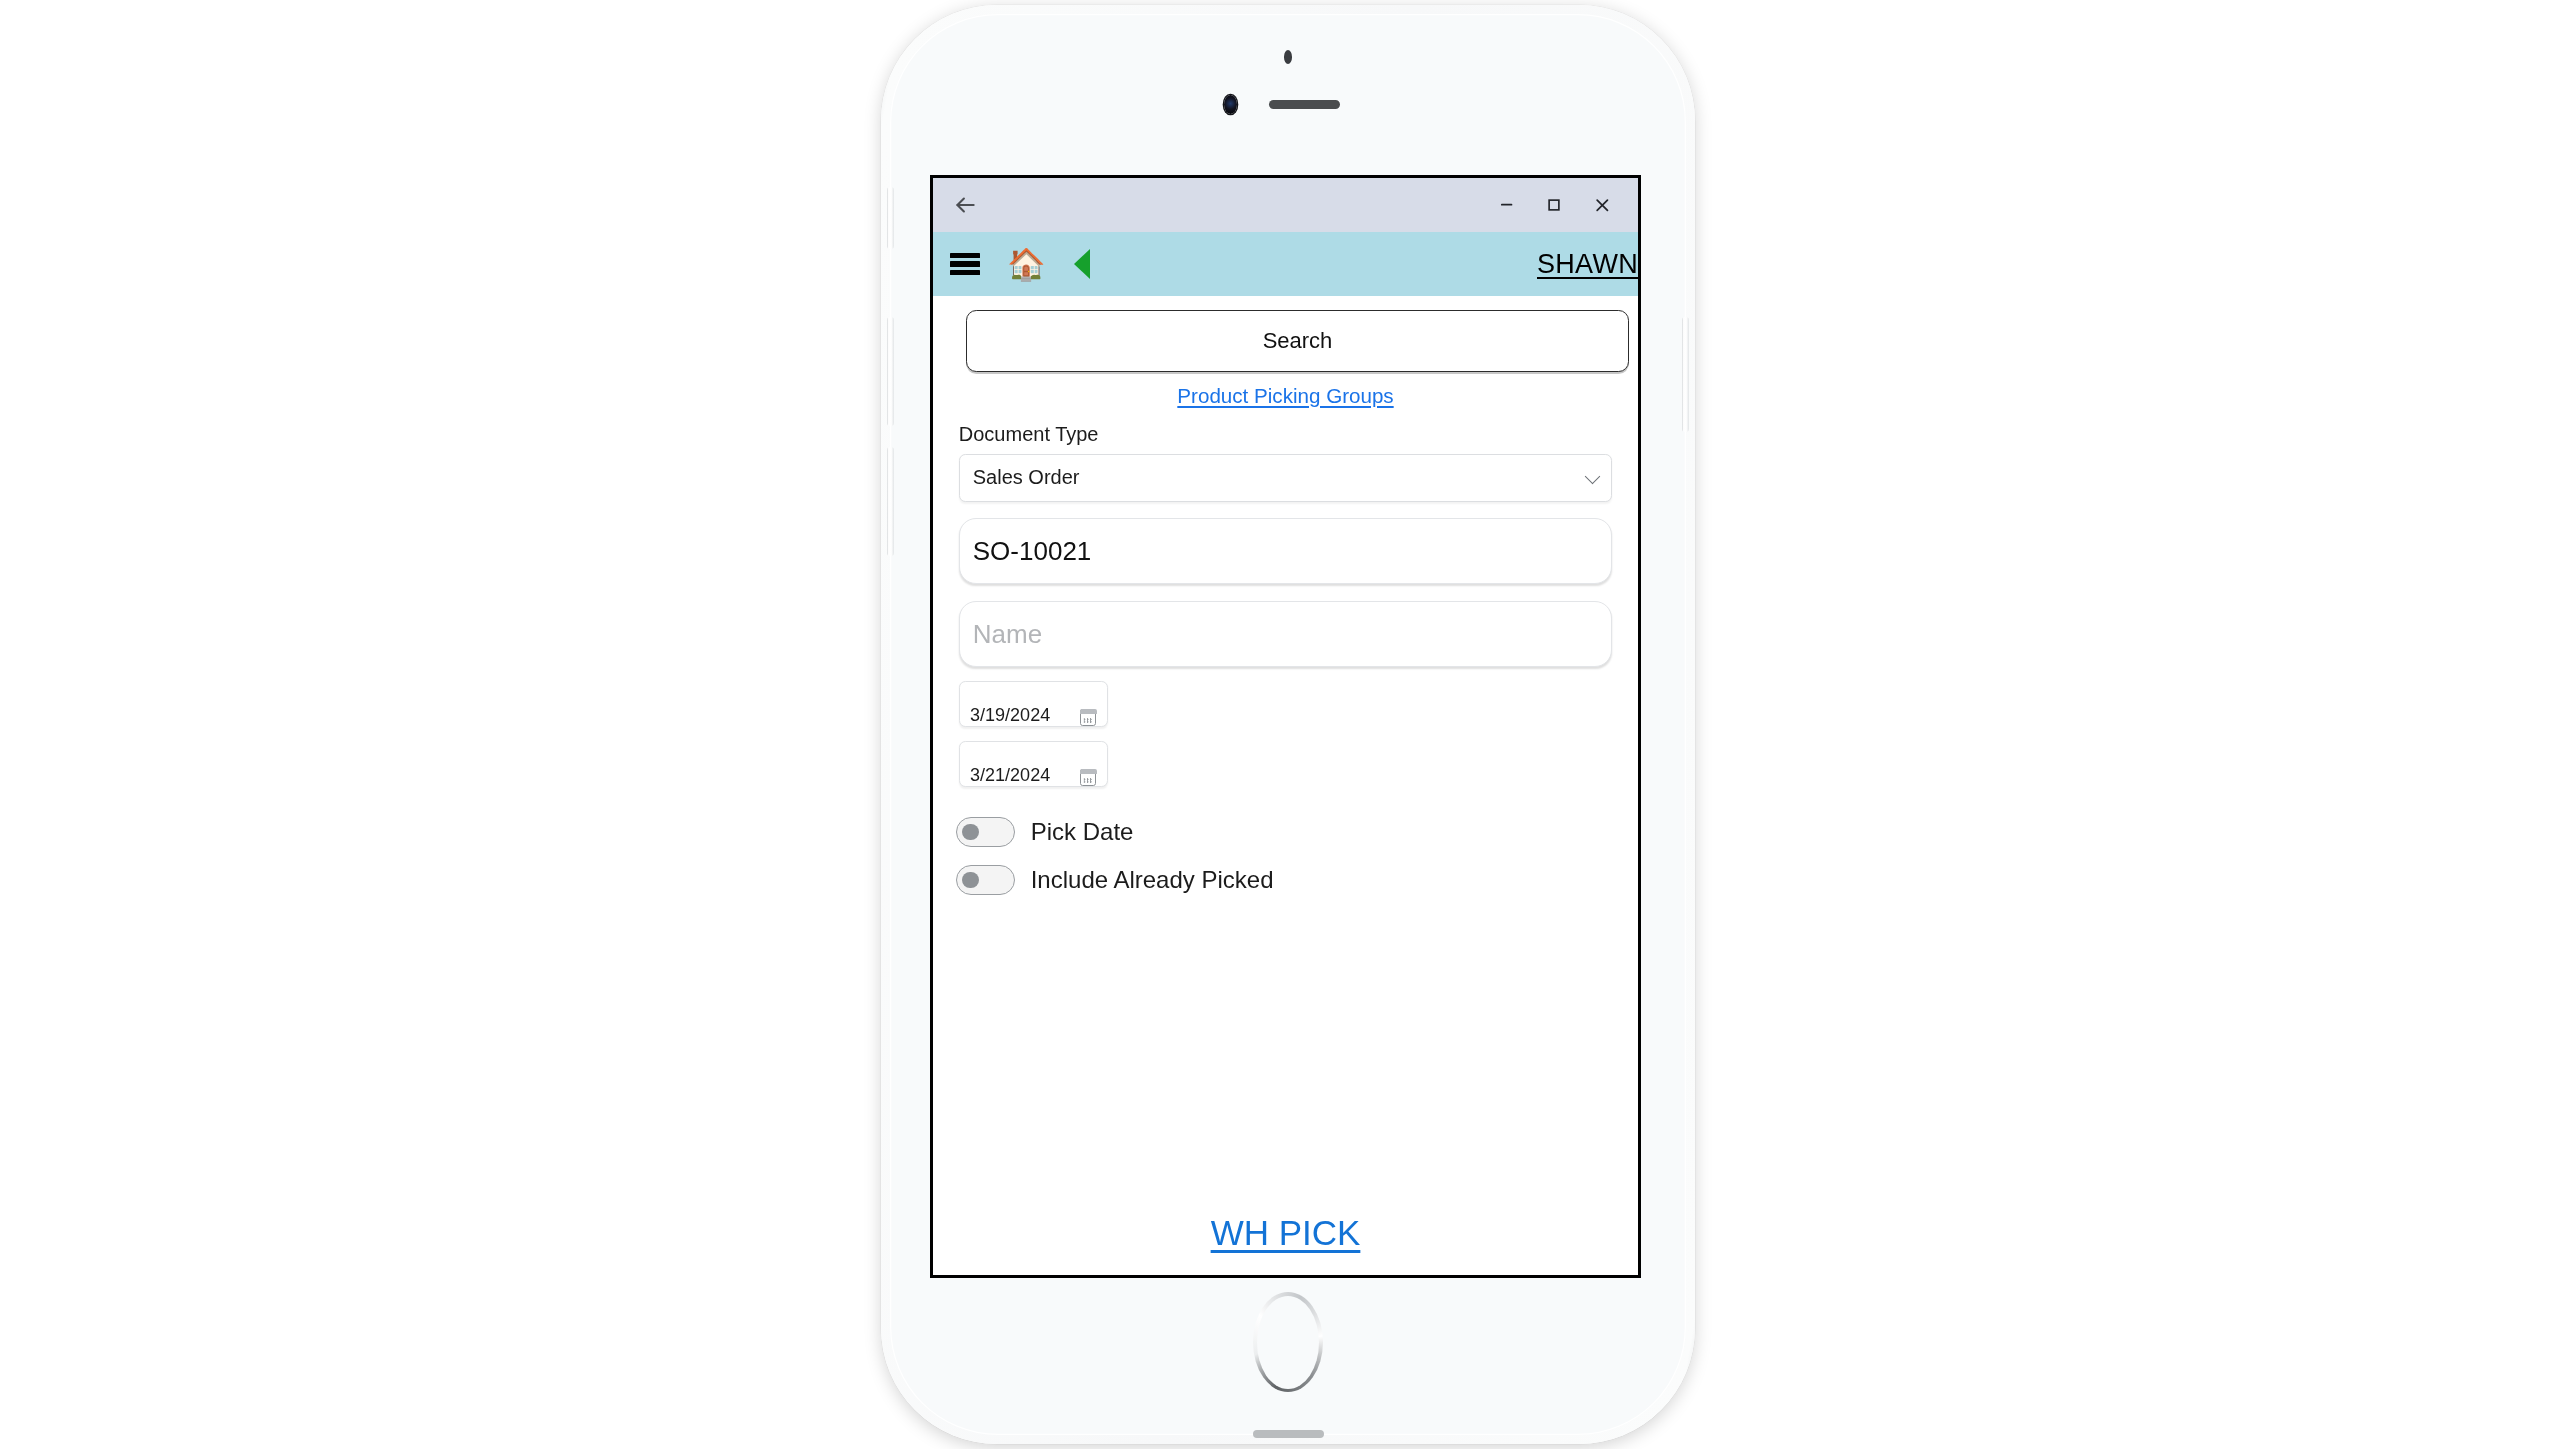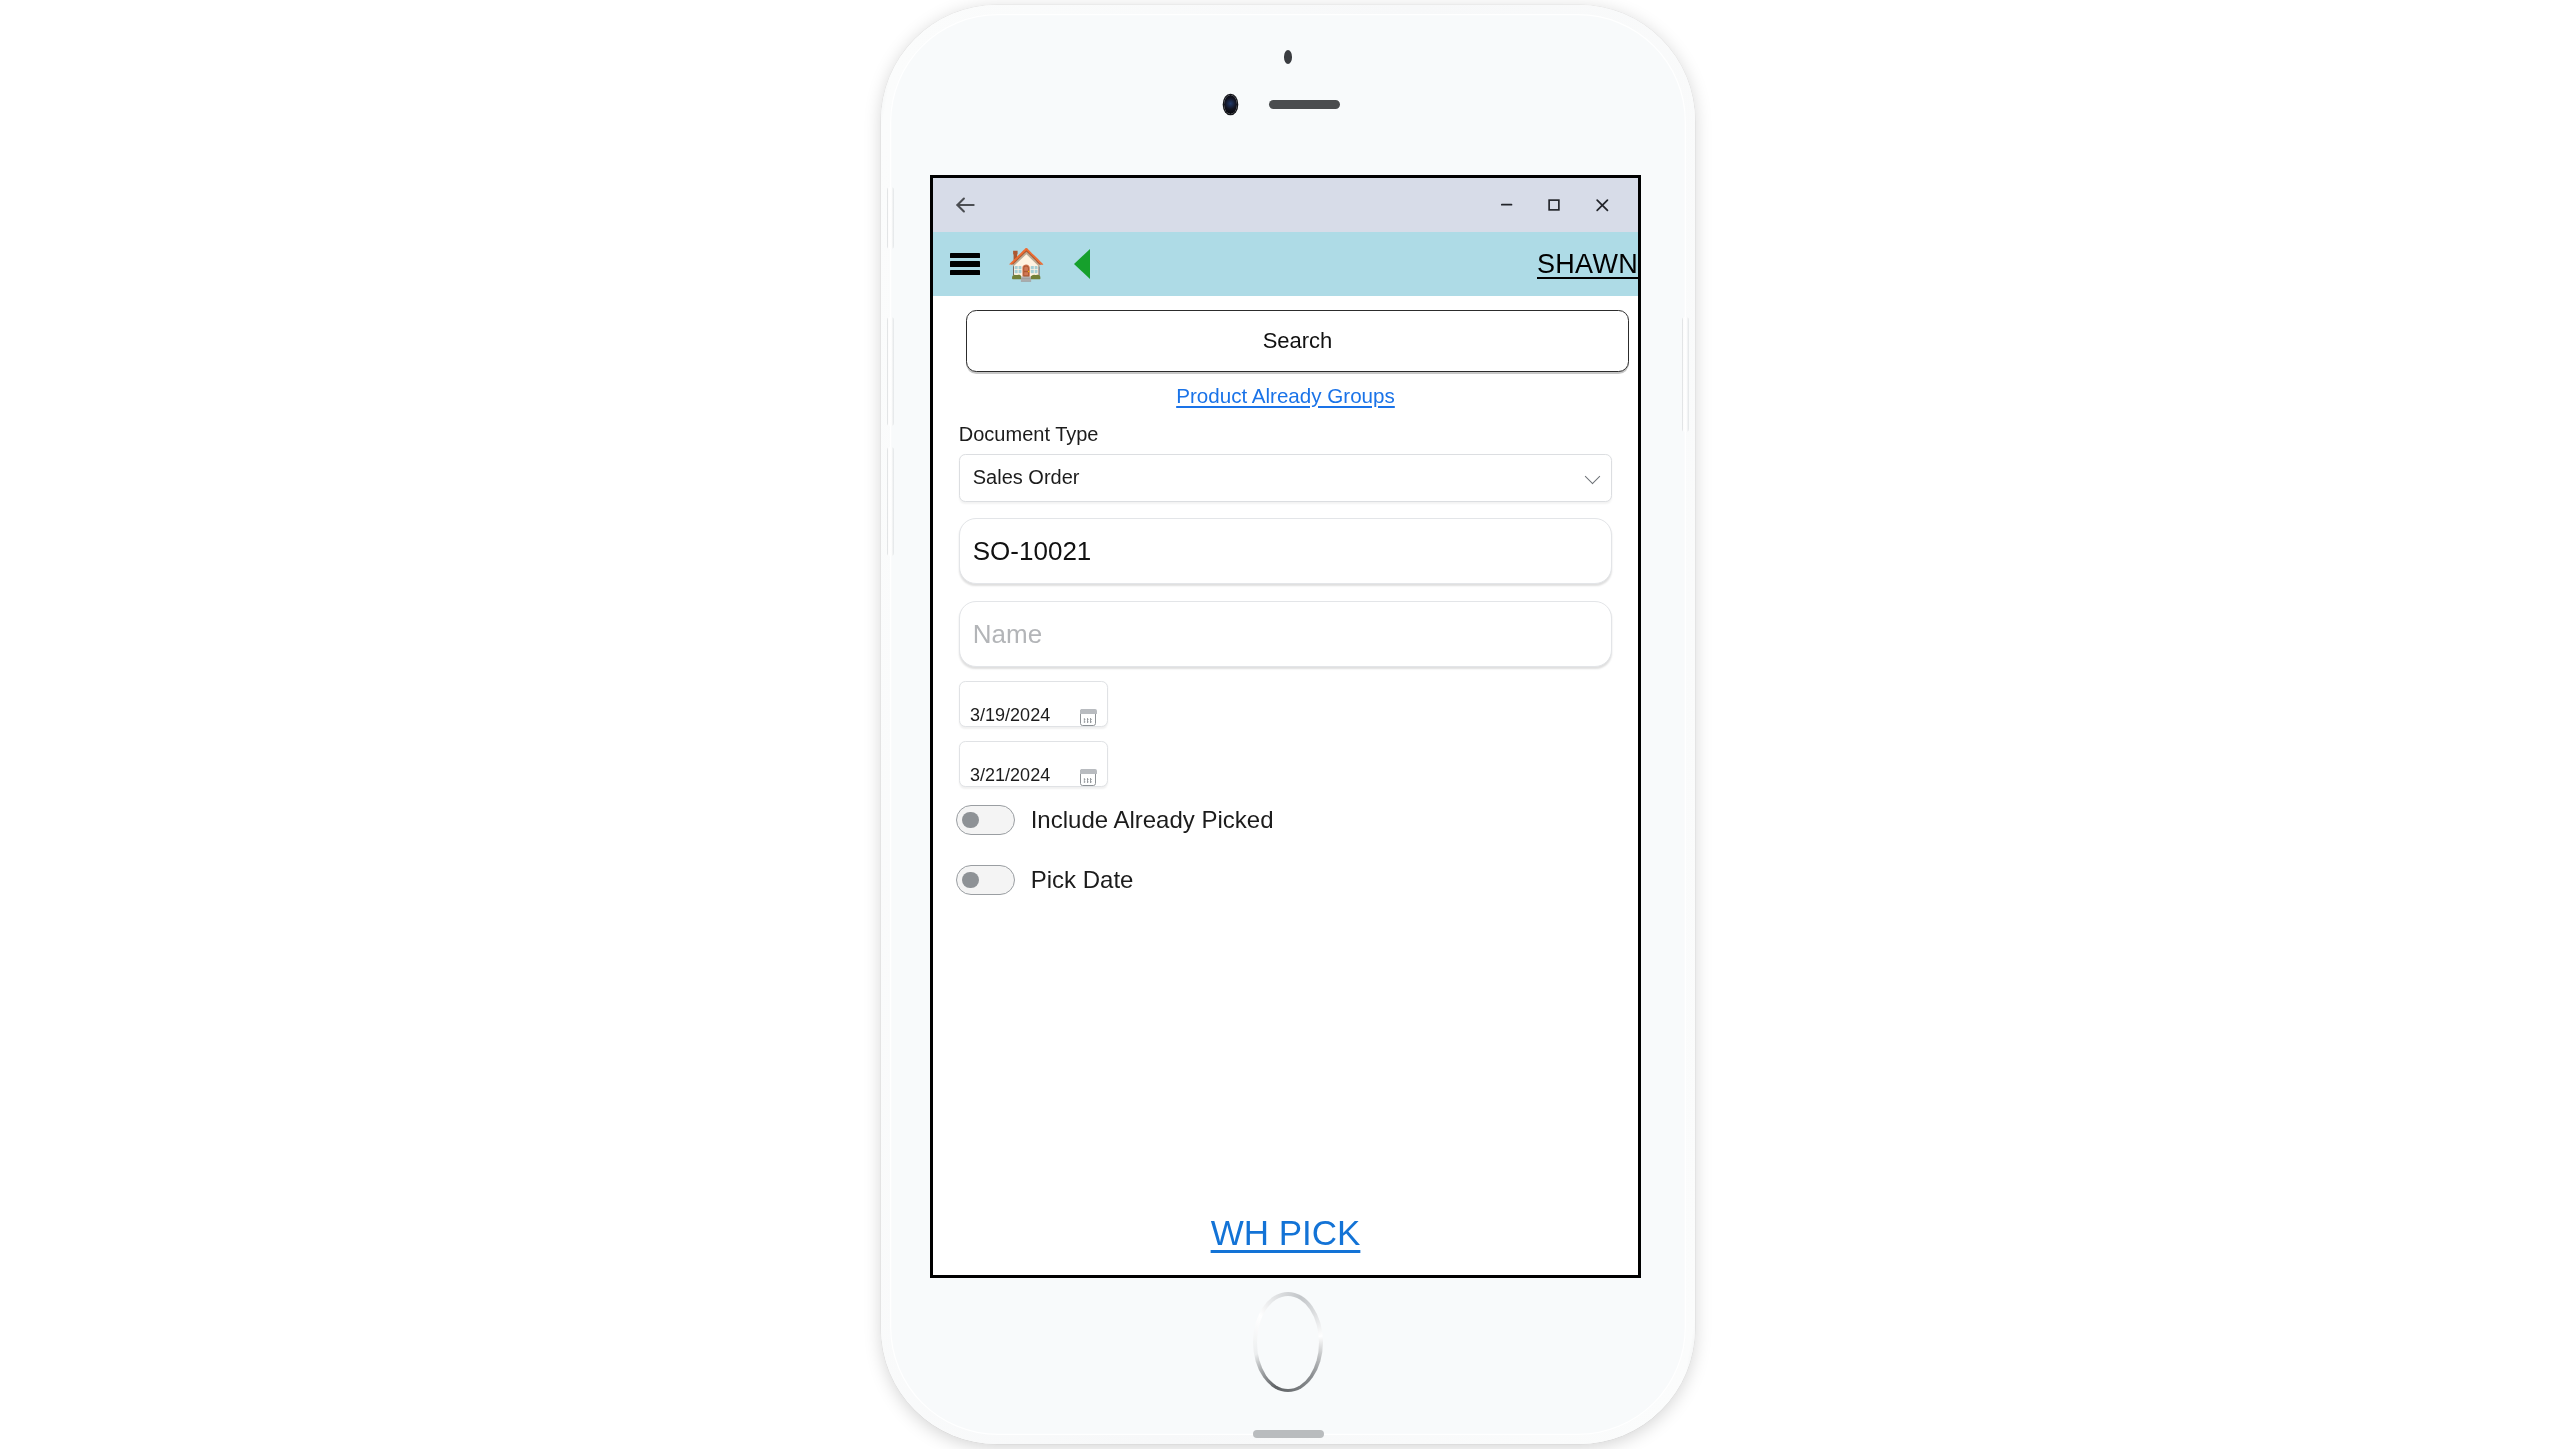--- a/index.html
+++ b/index.html
@@ -371,21 +371,21 @@
       </div>
       <div class="ab-spacer"></div>
       <a class="user-link" href="#">SHAWN</a>
     </div>
 
     <div class="body">
 
       <button class="search-btn">Search</button>
 
       <div class="pp-link-row">
-        <a class="pp-link" href="#">Product Already Groups</a>
+        <a class="pp-link" href="#">Product Picking Groups</a>
       </div>
 
       <div class="field-label">Document Type</div>
 
       <div class="select-box">
         <span>Sales Order</span>
         <span class="chevron"></span>
       </div>
 
       <input class="text-input" type="text" value="SO-10021" style="">
@@ -394,36 +394,36 @@
 
 
       <div class="date-box">
         <span class="date-text">3/19/2024</span>
         <span class="cal-icon"></span>
       </div>
 
       <div class="date-box">
         <span class="date-text">3/21/2024</span>
         <span class="cal-icon"></span>
+      </div>
+
+      <div class="toggle-row" style="margin-top:30px;">
+        <div class="switch off">
+          <span class="knob"></span>
+        </div>
+        <span class="toggle-label">Pick Date</span>
       </div>
 
       <div class="toggle-row tight">
         <div class="switch off">
           <span class="knob"></span>
         </div>
         <span class="toggle-label">Include Already Picked</span>
       </div>
 
-      <div class="toggle-row" style="margin-top:30px;">
-        <div class="switch off">
-          <span class="knob"></span>
-        </div>
-        <span class="toggle-label">Pick Date</span>
-      </div>
-
       <div class="wh-pick-row">
         <a class="wh-pick" href="#">WH PICK</a>
       </div>
 
     </div>
   </div>
 </div>
 
 
 </body></html>

